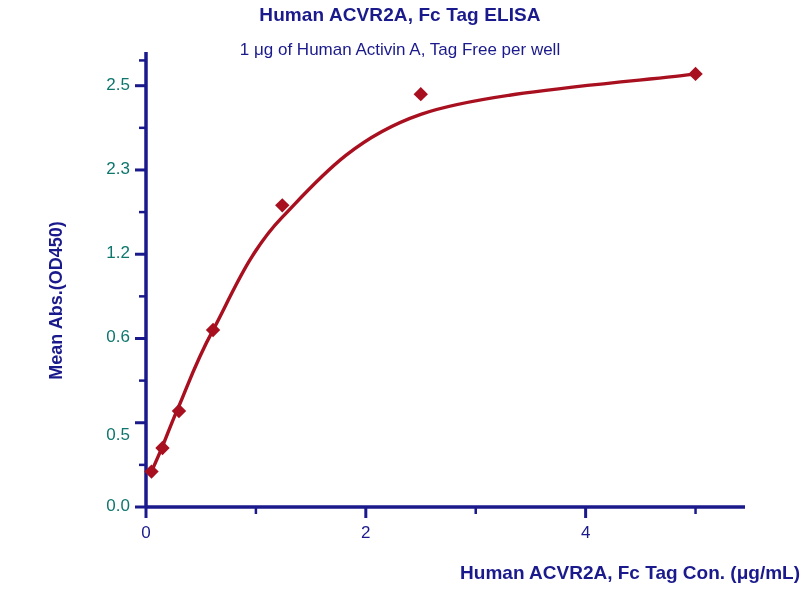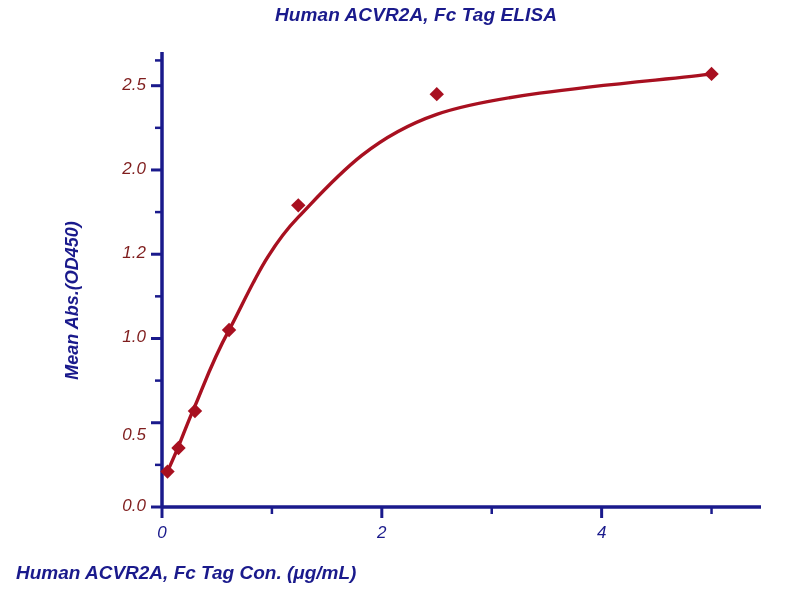--- a/index.html
+++ b/index.html
@@ -9,24 +9,23 @@
   body {
     width: 800px;
     height: 600px;
     background: #ffffff;
     font-family: "Liberation Sans", sans-serif;
     overflow: hidden;
     position: relative;
   }
   #figure {
     position: absolute;
-    left: 16px; top: 0;
+    left: 0; top: 0;
     width: 724px;
     height: 600px;
-    font-style: italic;
   }
   .title {
     position: absolute;
     left: 0;
     top: 4px;
     width: 800px;
     text-align: center;
     font-size: 19px;
     font-weight: bold;
     color: #1a1a8c;
@@ -52,31 +51,31 @@
     font-weight: bold;
     color: #1a1a8c;
     transform: rotate(-90deg);
     transform-origin: center center;
   }
   .xlabel {
     position: absolute;
     left: 0;
     top: 562px;
     width: 800px;
-    text-align: left;
+    text-align: right;
     font-size: 19px;
     font-weight: bold;
     color: #1a1a8c;
   }
   .ytick-label {
     position: absolute;
     width: 54px;
     text-align: right;
     font-size: 17px;
-    color: #7f1d1d;
+    color: #0f766e;
   }
   .xtick-label {
     position: absolute;
     width: 40px;
     text-align: center;
     font-size: 17px;
     color: #1a1a8c;
   }
   svg.plot {
     position: absolute;
@@ -86,20 +85,21 @@
     height: 600px;
   }
 </style>
 </head>
 <body>
 
 <div id="figure">
 
   <div class="title">Human ACVR2A, Fc Tag ELISA</div>
 
+  <div class="subtitle">1 μg of Human Activin A, Tag Free per well</div>
 
   <div class="ylabel">Mean Abs.(OD450)</div>
 
   <div class="xlabel">Human ACVR2A, Fc Tag Con. (μg/mL)</div>
 
   <svg class="plot" id="plot-svg" viewBox="0 0 800 600" preserveAspectRatio="none">
     <g id="axes-group">
         <line x1="146" y1="507" x2="745" y2="507" stroke="#1a1a8c" stroke-width="3.5"></line>
         <line x1="146" y1="507" x2="146" y2="52" stroke="#1a1a8c" stroke-width="3.5"></line>
         <line x1="146" y1="507" x2="146" y2="518" stroke="#1a1a8c" stroke-width="3"></line>
@@ -134,19 +134,19 @@
         <polygon points="695.5412844036697,66.70740740740744 702.7412844036697,73.90740740740745 695.5412844036697,81.10740740740745 688.3412844036696,73.90740740740745" fill="#a81020"></polygon>
       </g>
   </svg>
 
   <div id="tick-labels">
       <div class="xtick-label" style="left: 126px; top: 523px;">0</div>
       <div class="xtick-label" style="left: 345.817px; top: 523px;">2</div>
       <div class="xtick-label" style="left: 565.633px; top: 523px;">4</div>
       <div class="ytick-label" style="left: 76px; top: 496px;">0.0</div>
       <div class="ytick-label" style="left: 76px; top: 411.741px; margin-top: 13px;">0.5</div>
-      <div class="ytick-label" style="left: 76px; top: 327.481px;">1.0</div>
+      <div class="ytick-label" style="left: 76px; top: 327.481px;">0.6</div>
       <div class="ytick-label" style="left: 76px; top: 243.222px;">1.2</div>
-      <div class="ytick-label" style="left: 76px; top: 158.963px;">2.0</div>
+      <div class="ytick-label" style="left: 76px; top: 158.963px;">2.3</div>
       <div class="ytick-label" style="left: 76px; top: 74.7037px;">2.5</div>
     </div>
 
 </div>
 
 </body></html>

